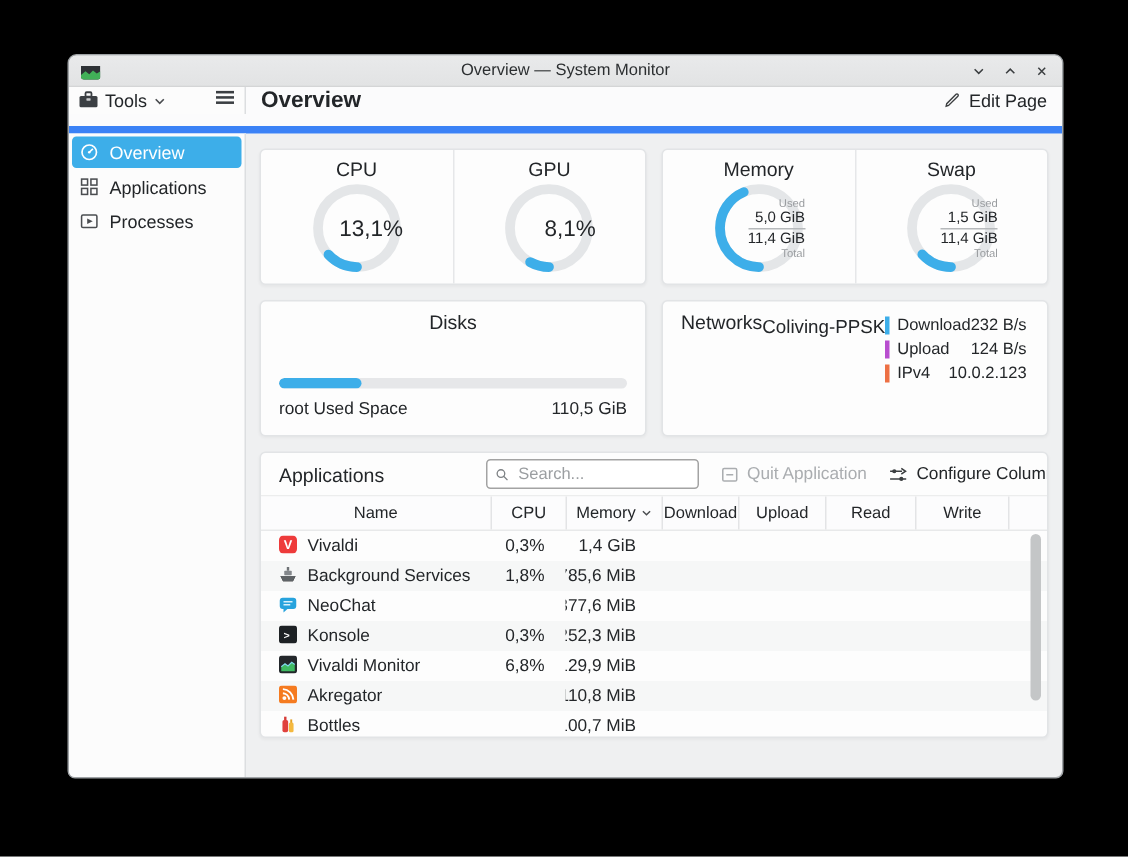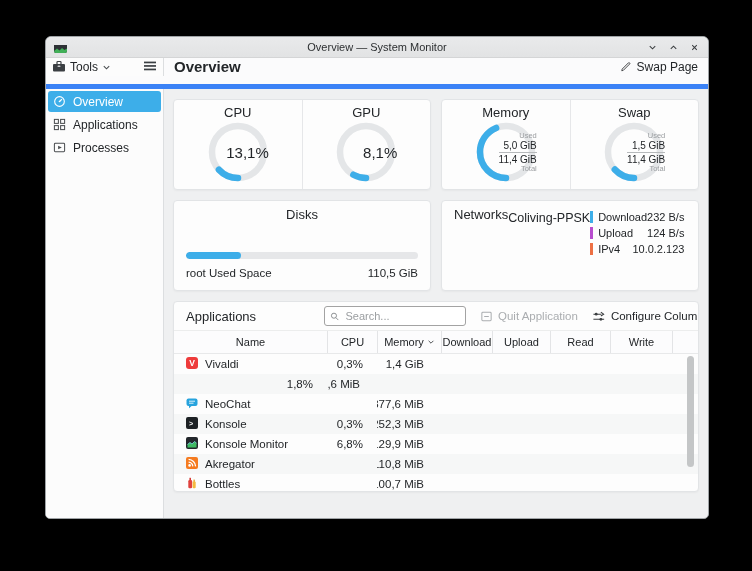--- a/index.html
+++ b/index.html
@@ -147,21 +147,21 @@
             <rect x="1" y="8.6" width="12" height="1.7" fill="#3b3f43"></rect>
           </svg>
       </span>
     </div>
     <div class="toolbar-right">
       <span class="page-title">Overview</span>
       <span class="edit-page">
         <svg width="13" height="13" viewBox="0 0 14 14">
             <path d="M3 11.6 L3.4 9.8 L10.1 3.1 A0.9 0.9 0 0 1 11.4 3.1 A0.9 0.9 0 0 1 11.4 4.4 L4.7 11.1 Z" fill="none" stroke="#3b3e40" stroke-width="1"></path>
           </svg>
-        <span>Swap Page</span>
+        <span>Edit Page</span>
       </span>
     </div>
   </div>
 
   <div class="body-row">
 
     <div class="sidebar">
       <div id="sidebar-nav">
           <div class="nav-item active">
             <svg width="13" height="13" viewBox="0 0 14 14">
@@ -362,20 +362,29 @@
               </div>
               <div class="td num cpu">0,3%</div>
               <div class="td num mem">1,4 GiB</div>
               <div class="td"></div>
               <div class="td"></div>
               <div class="td"></div>
               <div class="td"></div>
               <div class="td"></div>
             </div>
             <div class="tr grid-cols">
+              <div class="td name">
+                <span><svg class="app-ic" viewBox="0 0 12 12">
+                    <rect x="5.2" y="1" width="1.6" height="2.5" fill="#6e7276"></rect>
+                    <rect x="3.5" y="3.5" width="5" height="3" rx="0.5" fill="#84888c"></rect>
+                    <path d="M1 7 L11 7 L9.3 10.5 L2.7 10.5 Z" fill="#5f6periodic366"></path>
+                    <path d="M1 7 L11 7 L9.3 10.5 L2.7 10.5 Z" fill="#5f6366"></path>
+                  </svg></span>
+                <span>Background Services</span>
+              </div>
               <div class="td num cpu">1,8%</div>
               <div class="td num mem">785,6 MiB</div>
               <div class="td"></div>
               <div class="td"></div>
               <div class="td"></div>
               <div class="td"></div>
               <div class="td"></div>
             </div>
             <div class="tr grid-cols">
               <div class="td name">
@@ -411,21 +420,21 @@
               <div class="td"></div>
               <div class="td"></div>
             </div>
             <div class="tr grid-cols">
               <div class="td name">
                 <span><svg class="app-ic" viewBox="0 0 12 12">
                     <rect width="12" height="12" rx="2" fill="#23272b"></rect>
                     <path d="M1.5 10.5 L1.5 7.5 L4 5.5 L6 7 L8.5 4.5 L10.5 6 L10.5 10.5 Z" fill="#3fba62"></path>
                     <path d="M1.5 7.5 L4 5.5 L6 7 L8.5 4.5 L10.5 6" fill="none" stroke="#7fd6e8" stroke-width="0.8"></path>
                   </svg></span>
-                <span>Konsole Monitor</span>
+                <span>Vivaldi Monitor</span>
               </div>
               <div class="td num cpu">6,8%</div>
               <div class="td num mem">129,9 MiB</div>
               <div class="td"></div>
               <div class="td"></div>
               <div class="td"></div>
               <div class="td"></div>
               <div class="td"></div>
             </div>
             <div class="tr grid-cols">

